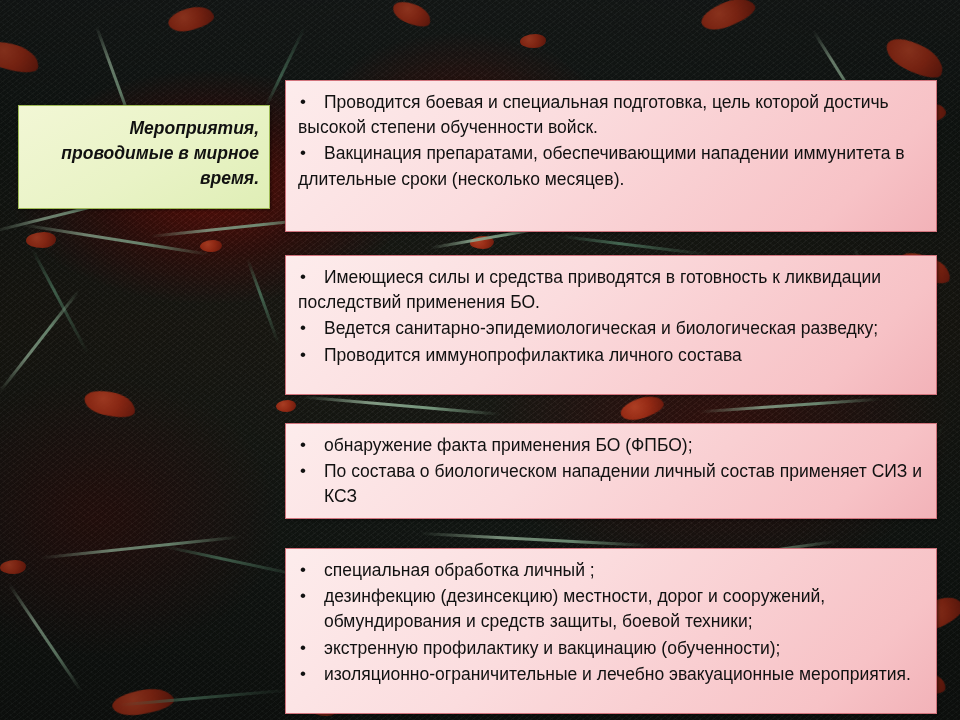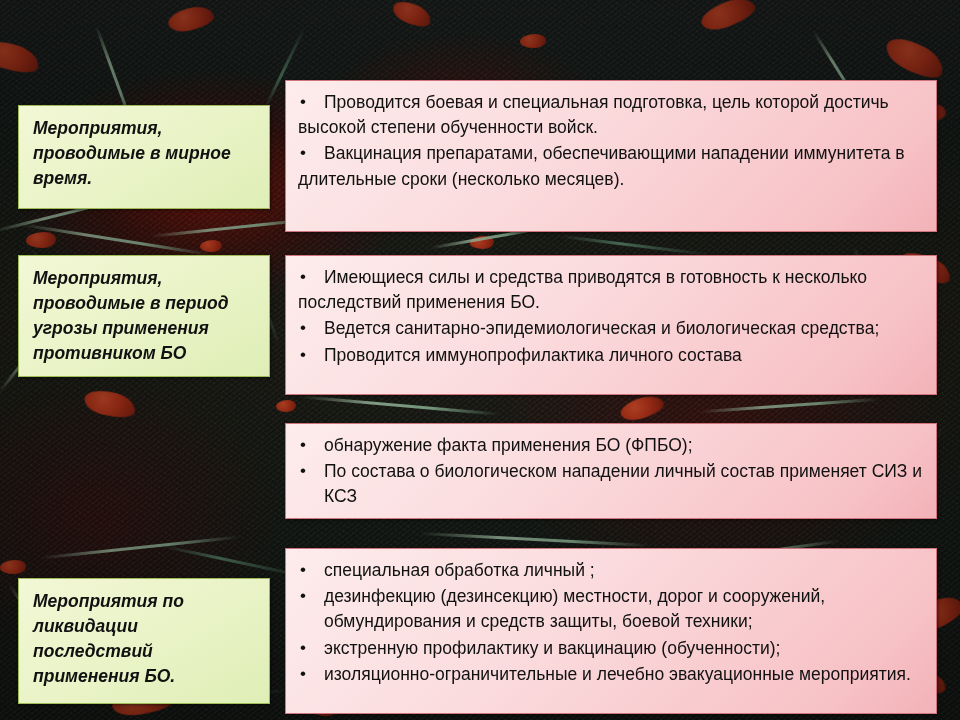--- a/index.html
+++ b/index.html
@@ -108,20 +108,21 @@
     box-shadow: 1px 1px 3px rgba(0,0,0,.5);
     padding: 10px 10px 8px 14px;
   }
   .cat-text {
     font-style: italic;
     font-weight: bold;
     font-size: 17.5px;
     line-height: 1.42;
     color: #111;
     font-family: "Liberation Sans", "DejaVu Sans", sans-serif;
+    text-align: right;
   }
 
   .desc-box {
     position: absolute;
     background: linear-gradient(135deg, #fdecec 0%, #fbdcde 40%, #f7c2c6 85%, #f2b2b8 100%);
     border: 1px solid #d1737c;
     box-sizing: border-box;
     box-shadow: 1px 1px 3px rgba(0,0,0,.5);
     padding: 9px 12px 8px 12px;
   }
@@ -222,32 +223,29 @@
         <span class="bullet">•</span>
         <span class="txt"><span class="first">Проводится боевая и специальная подготовка, цель которой достичь высокой степени обученности войск.</span></span>
       </li>
       <li>
         <span class="bullet">•</span>
         <span class="txt"><span class="first">Вакцинация  препаратами, обеспечивающими нападении иммунитета в длительные сроки (несколько месяцев).</span></span>
       </li>
     </ul>
   </div>
 
-  <div class="cat-box" style="left:18px; top:255px; width:252px; height:122px;">
-    <div class="cat-text">Мероприятия, проводимые в период угрозы применения противником БО</div>
-  </div>
   <div class="desc-box" style="left:285px; top:255px; width:652px; height:140px;">
     <ul class="desc-list">
       <li>
         <span class="bullet">•</span>
-        <span class="txt"><span class="first">Имеющиеся силы и средства приводятся в готовность к несколько последствий применения БО.</span></span>
-      </li>
-      <li>
-        <span class="bullet">•</span>
-        <span class="txt"><span class="first">Ведется санитарно-эпидемиологическая и биологическая средства;</span></span>
+        <span class="txt"><span class="first">Имеющиеся силы и средства приводятся в готовность к ликвидации последствий применения БО.</span></span>
+      </li>
+      <li>
+        <span class="bullet">•</span>
+        <span class="txt"><span class="first">Ведется санитарно-эпидемиологическая и биологическая разведку;</span></span>
       </li>
       <li>
         <span class="bullet">•</span>
         <span class="txt"><span class="first">Проводится иммунопрофилактика личного состава</span></span>
       </li>
     </ul>
   </div>
 
   <div class="desc-box" style="left:285px; top:423px; width:652px; height:96px;">
     <ul class="desc-list">
@@ -255,23 +253,20 @@
         <span class="bullet">•</span>
         <span class="txt">обнаружение факта применения БО (ФПБО);</span>
       </li>
       <li class="indent">
         <span class="bullet">•</span>
         <span class="txt">По состава о биологическом нападении личный состав применяет СИЗ и КСЗ</span>
       </li>
     </ul>
   </div>
 
-  <div class="cat-box" style="left:18px; top:578px; width:252px; height:126px;">
-    <div class="cat-text">Мероприятия по ликвидации последствий применения БО.</div>
-  </div>
   <div class="desc-box" style="left:285px; top:548px; width:652px; height:166px;">
     <ul class="desc-list">
       <li class="indent">
         <span class="bullet">•</span>
         <span class="txt">специальная  обработка личный ;</span>
       </li>
       <li class="indent">
         <span class="bullet">•</span>
         <span class="txt">дезинфекцию (дезинсекцию) местности, дорог и сооружений, обмундирования и средств защиты, боевой техники;</span>
       </li>

